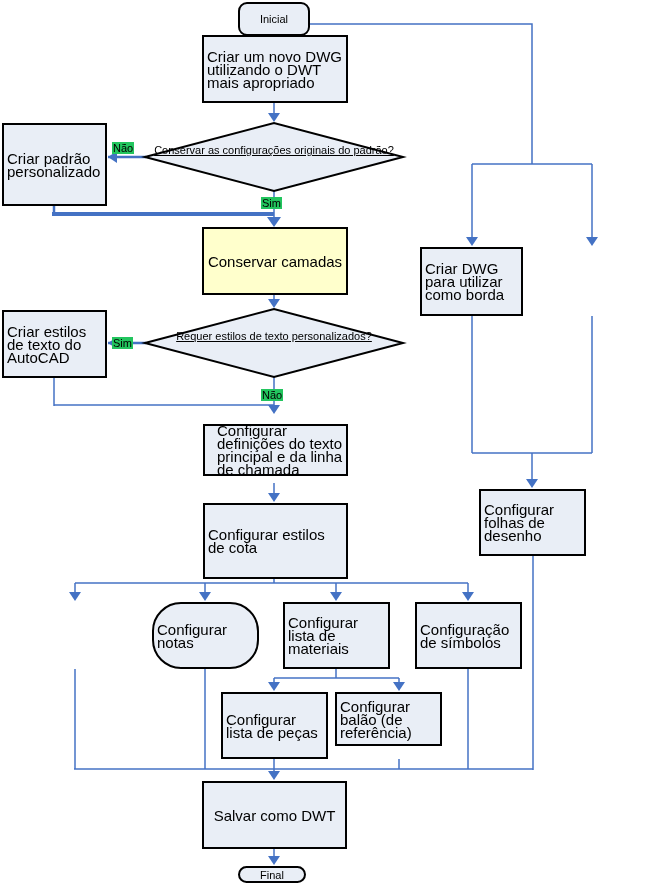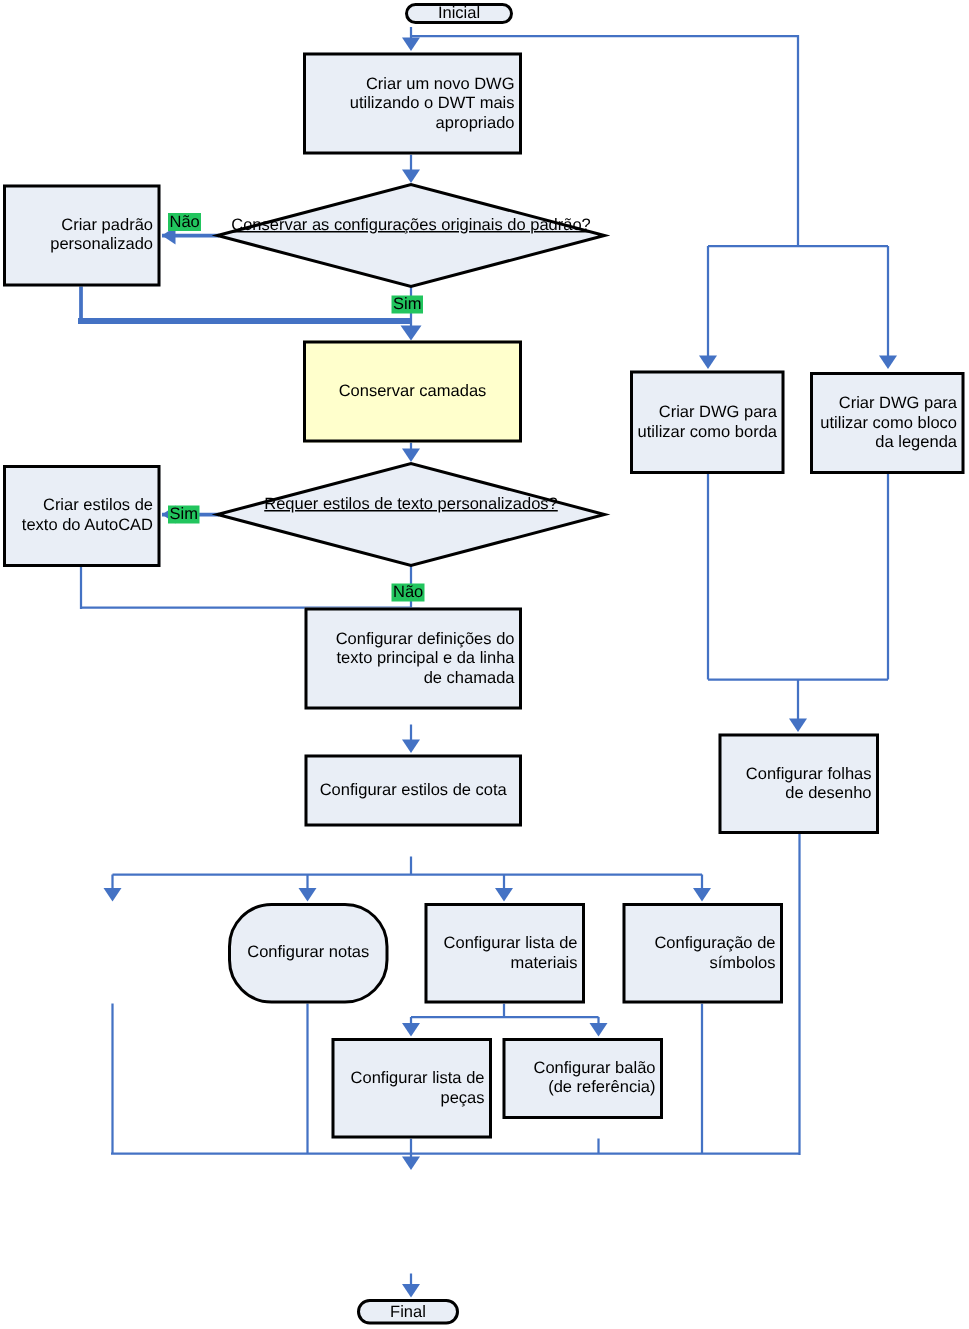--- a/index.html
+++ b/index.html
@@ -14,22 +14,22 @@
   }
   svg.wires { position: absolute; left: 0; top: 0; z-index: 0; }
   .node {
     position: absolute;
     box-sizing: border-box;
     background: #E9EEF6;
     border: 2px solid #000;
     display: flex;
     align-items: center;
     justify-content: center;
-    text-align: right;
-    font-size: 11px;
+    text-align: left;
+    font-size: 15px;
     line-height: 13px;
     padding: 3px;
     z-index: 2;
   }
   .node.highlight { background: #FFFFCC; }
   .terminator {
     position: absolute;
     box-sizing: border-box;
     background: #E9EEF6;
     border: 2px solid #000;
@@ -140,37 +140,37 @@
       <polygon points="117,151 117,163 108,157"></polygon>
       <polygon points="117,337 117,349 108,343"></polygon>
     </g>
 
     <g fill="#E9EEF6" stroke="#000000" stroke-width="2">
       <polygon points="145,157 274,123 403,157 274,191"></polygon>
       <polygon points="145,343 274,309 403,343 274,377"></polygon>
     </g>
   </svg>
 
-  <div class="terminator" style="left:238px; top:2px; width:72px; height:14px;margin-left:32px;">Inicial</div>
+  <div class="terminator" style="left:238px; top:2px; width:72px; height:34px;">Inicial</div>
   <div class="terminator" style="left:238px; top:866px; width:68px; height:17px;">Final</div>
 
   <div class="node" style="left:202px; top:35px; width:146px; height:68px;">Criar um novo DWG utilizando o DWT mais apropriado</div>
-  <div class="node" style="left:2px; top:123px; width:105px; height:68px;">Criar padrão personalizado</div>
+  <div class="node" style="left:2px; top:123px; width:105px; height:83px;">Criar padrão personalizado</div>
   <div class="node highlight" style="left:202px; top:227px; width:146px; height:68px;">Conservar camadas</div>
   <div class="node" style="left:420px; top:247px; width:103px; height:69px;">Criar DWG para utilizar como borda</div>
-  <div class="node" style="left:540px; top:248px; width:103px; height:68px;">Criar DWG para utilizar como bloco da legenda</div>
   <div class="node" style="left:2px; top:310px; width:105px; height:68px;">Criar estilos de texto do AutoCAD</div>
-  <div class="node" style="left:203px; top:405px; width:145px; height:68px;padding-left:12px;">Configurar definições do texto principal e da linha de chamada</div>
-  <div class="node" style="left:203px; top:503px; width:145px; height:48px;">Configurar estilos de cota</div>
+  <div class="node" style="left:203px; top:424px; width:145px; height:52px;padding-left:12px;">Configurar definições do texto principal e da linha de chamada</div>
+  <div class="node" style="left:203px; top:503px; width:145px; height:76px;">Configurar estilos de cota</div>
   <div class="node" style="left:479px; top:489px; width:107px; height:67px;">Configurar folhas de desenho</div>
   <div class="node" style="left:152px; top:602px; width:107px; height:67px;border-radius:29px;">Configurar notas</div>
   <div class="node" style="left:283px; top:602px; width:107px; height:67px;">Configurar lista de materiais</div>
   <div class="node" style="left:415px; top:602px; width:107px; height:67px;">Configuração de símbolos</div>
   <div class="node" style="left:221px; top:692px; width:107px; height:67px;">Configurar lista de peças</div>
   <div class="node" style="left:335px; top:692px; width:107px; height:54px;">Configurar balão (de referência)</div>
+  <div class="node" style="left:202px; top:781px; width:145px; height:68px;">Salvar como DWT</div>
 
   <div class="diamond-text" style="left:154px; top:144px; width:240px;">Conservar as configurações originais do padrão?</div>
   <div class="diamond-text" style="left:174px; top:330px; width:200px;">Requer estilos de texto personalizados?</div>
 
   <div class="edge-label" style="left:112px; top:142px;">Não</div>
   <div class="edge-label" style="left:261px; top:197px;">Sim</div>
   <div class="edge-label" style="left:112px; top:337px;">Sim</div>
   <div class="edge-label" style="left:261px; top:389px;">Não</div>
 
 </div>

